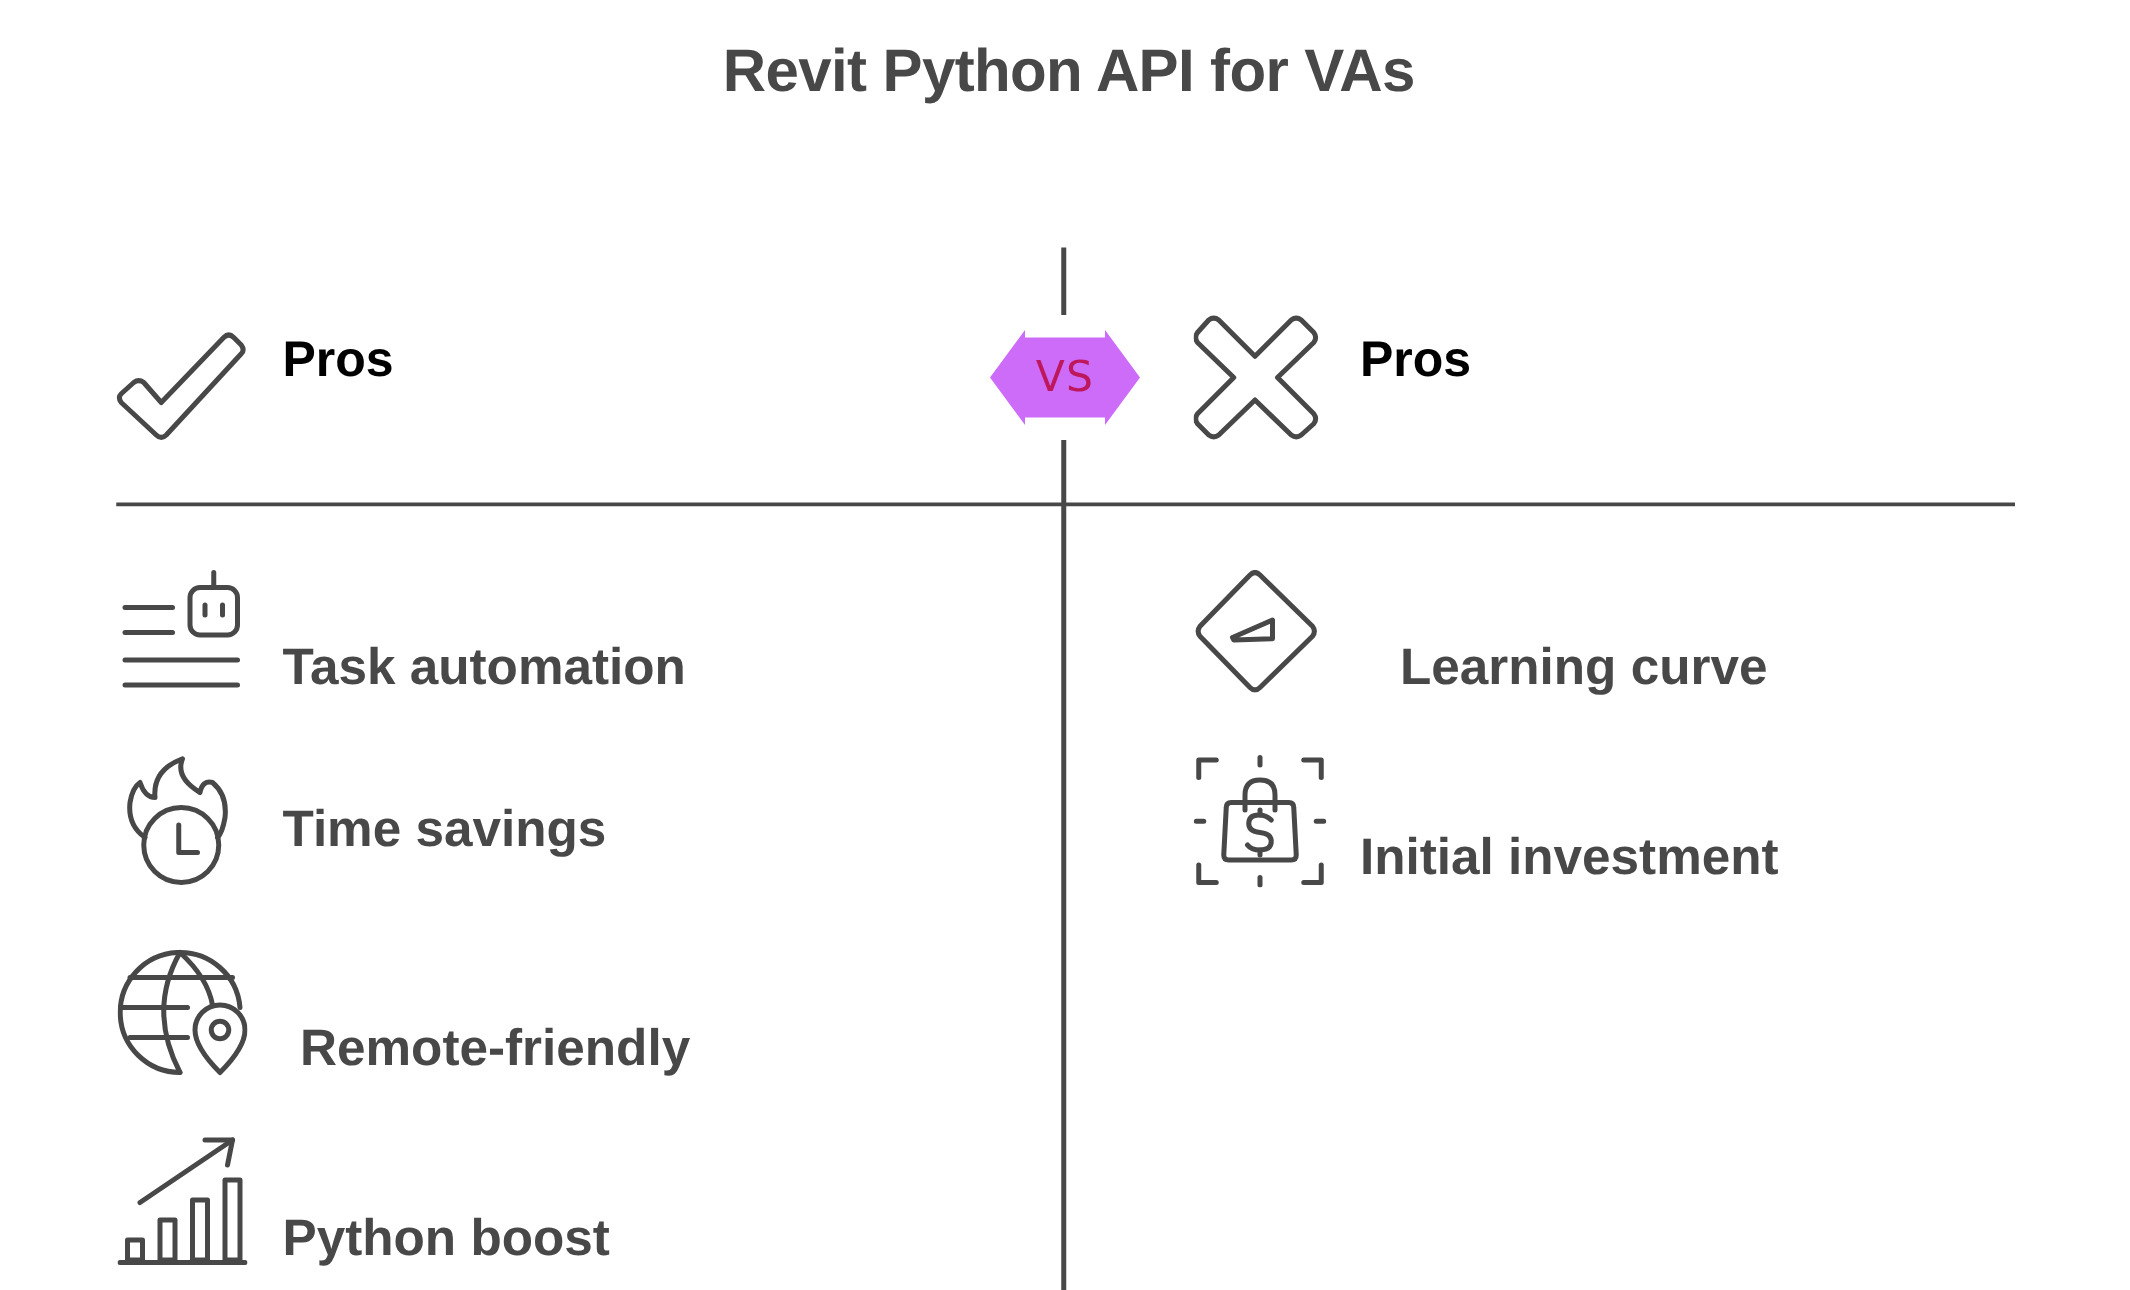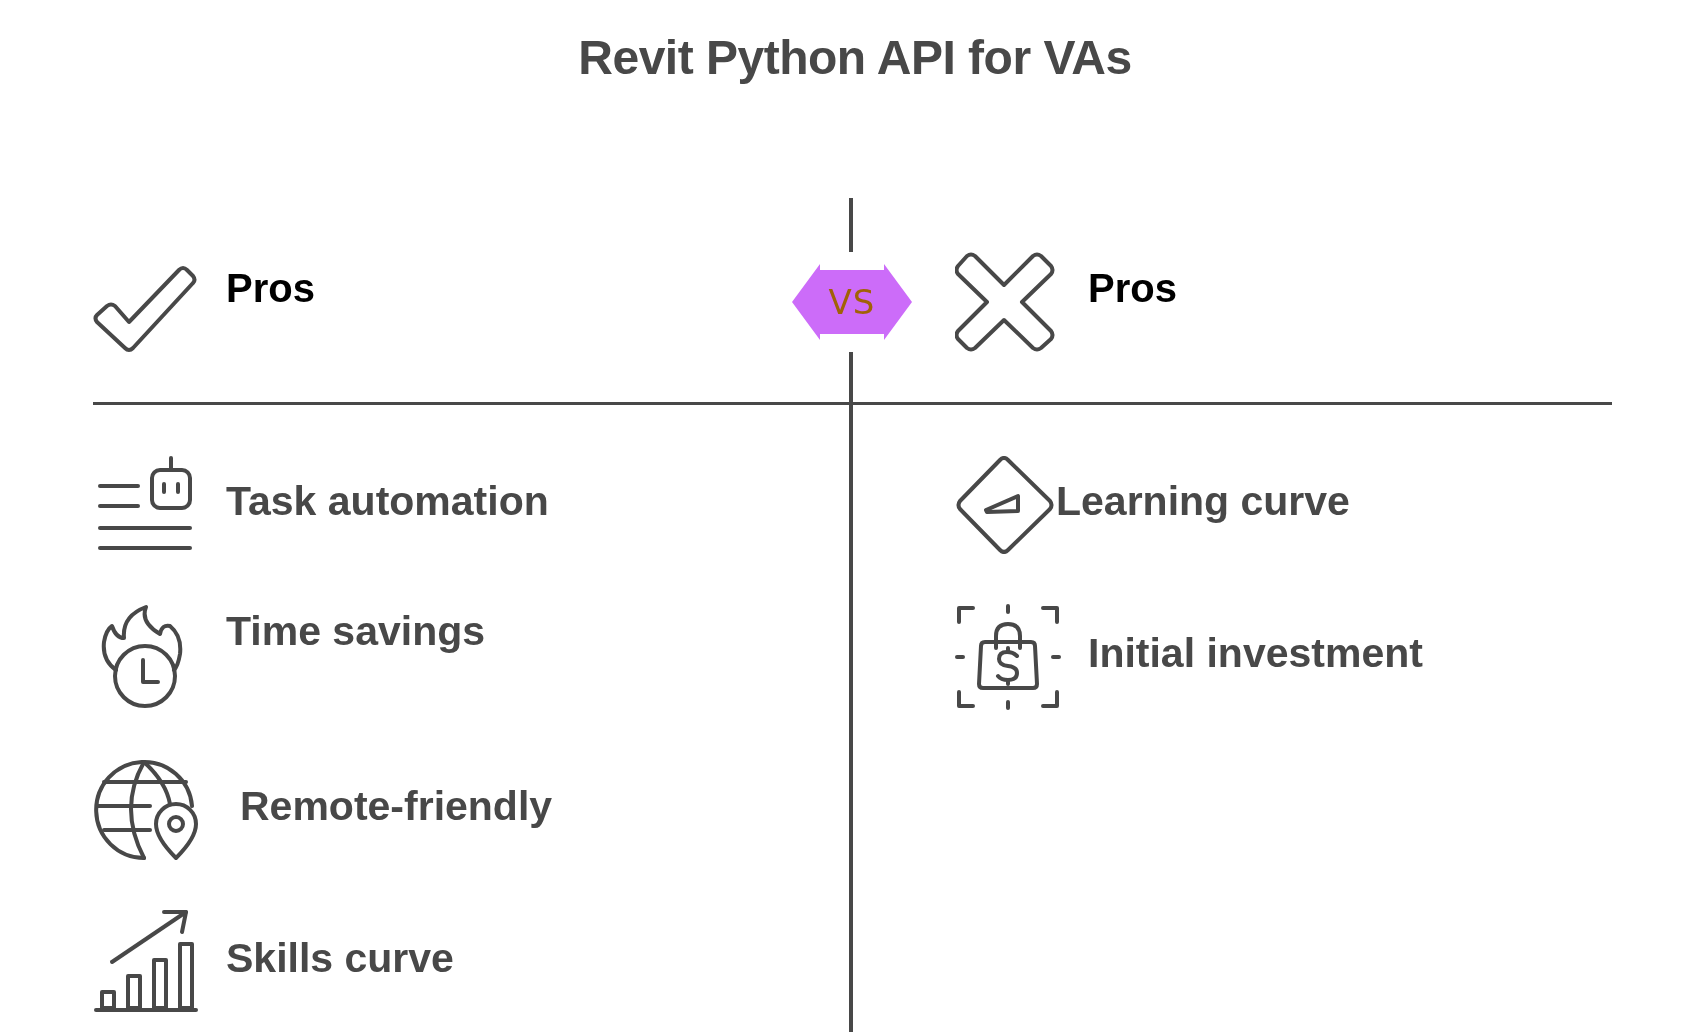--- a/index.html
+++ b/index.html
@@ -5,25 +5,25 @@
   html, body { margin: 0; padding: 0; background: #ffffff; }
   body { width: 1704px; height: 1032px; position: relative; overflow: hidden;
          font-family: "Liberation Sans", "DejaVu Sans", sans-serif; color: #484848; }
   .title { position: absolute; left: 0; width: 1710px; top: 30px; text-align: center;
            font-size: 48px; font-weight: bold; letter-spacing: -0.5px; color: #484848; }
   .vline { position: absolute; left: 849px; width: 4px; background: #484848; }
   .hline { position: absolute; left: 93px; width: 1519px; top: 402px; height: 3px; background: #484848; }
   .badge { position: absolute; left: 792px; top: 256px; width: 120px; height: 92px; }
   .badge svg { position: absolute; left: 0; top: 0; }
   .badge-label { position: absolute; left: 0; top: 0; width: 120px; height: 92px;
-                 line-height: 92px; text-align: center; color: #a16207; font-size: 34px;
+                 line-height: 92px; text-align: center; color: #be185d; font-size: 34px;
                  font-family: "DejaVu Sans", sans-serif; letter-spacing: 1px; }
   .head-label { position: absolute; font-size: 40px; font-weight: bold; color: #000000; }
   .icon { position: absolute; width: 104px; height: 104px; }
-  .item-label { position: absolute; font-size: 41px; font-weight: bold; color: #484848; white-space: nowrap; }
+  .item-label { position: absolute; font-size: 41px; font-weight: bold; color: #484848; white-space: nowrap; margin-top: 32px; }
   svg .s { fill: none; stroke: #484848; stroke-width: 4; stroke-linecap: round; stroke-linejoin: round; }
 </style>
 </head>
 <body>
 
 <div class="title">Revit Python API for VAs</div>
 
 <div class="vline" style="top:198px;height:54px;"></div>
 <div class="vline" style="top:352px;height:680px;"></div>
 <div class="hline"></div>
@@ -90,29 +90,29 @@
   <svg width="104" height="104" viewBox="0 0 104 104">
     <line class="s" x1="18" y1="54" x2="92" y2="4"></line>
     <polyline class="s" points="70,4 92,4 88,24"></polyline>
     <rect class="s" x="8" y="84" width="12" height="16"></rect>
     <rect class="s" x="34" y="68" width="12" height="32"></rect>
     <rect class="s" x="60" y="52" width="12" height="48"></rect>
     <rect class="s" x="86" y="36" width="12" height="64"></rect>
     <line class="s" x1="2" y1="102" x2="102" y2="102"></line>
   </svg>
 </div>
-<div class="item-label" style="left:226px;top:935px;">Skills curve</div>
+<div class="item-label" style="left:226px;top:935px;">Python boost</div>
 
 <div class="icon" style="left:956px;top:456px;">
   <svg width="100" height="98" viewBox="0 0 100 98">
     <path class="s" d="M44,4 Q48,0 52,4 L94,45 Q97,49 94,53 L52,94 Q48,98 44,94 L4,53 Q1,49 4,45 Z"></path>
     <path class="s" d="M30,54 L62,40 L62,55 L31,56 Z"></path>
   </svg>
 </div>
-<div class="item-label" style="left:1056px;top:478px;text-align:center;">Learning curve</div>
+<div class="item-label" style="left:1120px;top:478px;text-align:center;">Learning curve</div>
 
 <div class="icon" style="left:955px;top:604px;">
   <svg width="106" height="106" viewBox="0 0 106 106">
     <polyline class="s" points="4,18 4,4 18,4"></polyline>
     <polyline class="s" points="88,4 102,4 102,18"></polyline>
     <polyline class="s" points="4,88 4,102 18,102"></polyline>
     <polyline class="s" points="88,102 102,102 102,88"></polyline>
     <line class="s" x1="53" y1="2" x2="53" y2="8"></line>
     <line class="s" x1="53" y1="98" x2="53" y2="104"></line>
     <line class="s" x1="2" y1="53" x2="8" y2="53"></line>

